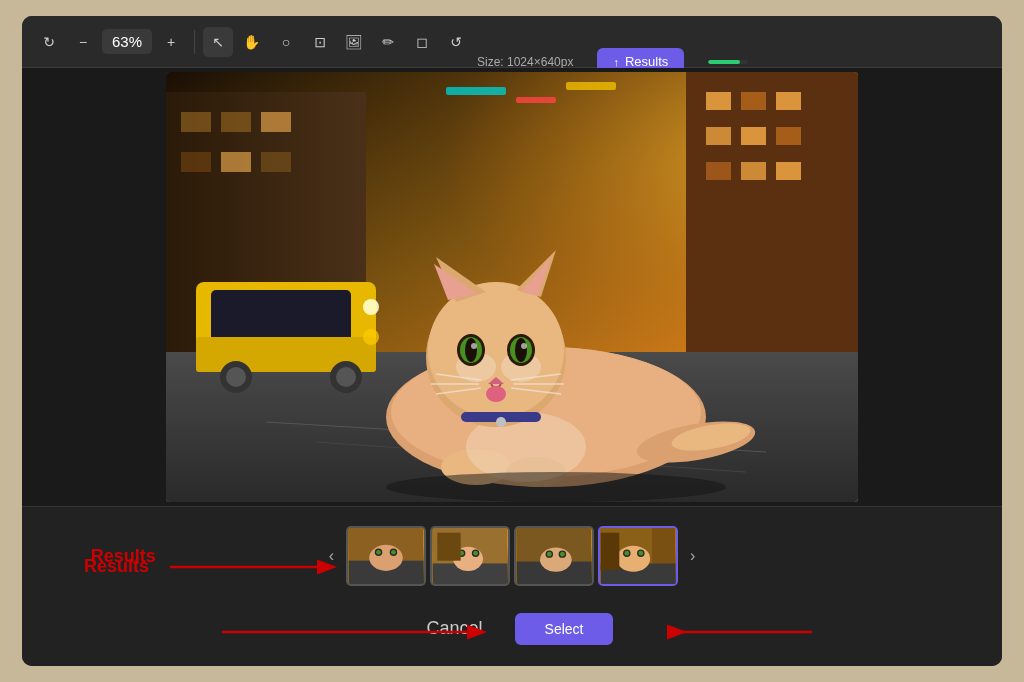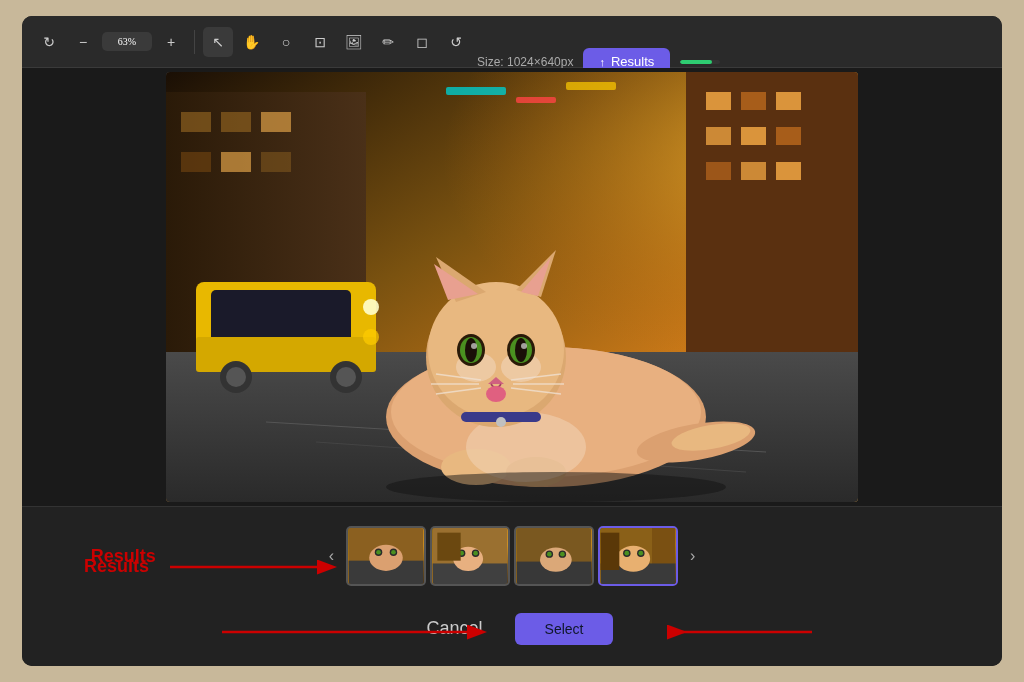--- a/index.html
+++ b/index.html
@@ -50,35 +50,34 @@
       cursor: pointer;
       color: #ccc;
       font-size: 14px;
     }
     .zoom-display {
       background: #3a3a3a;
       color: #fff;
       border: none;
       border-radius: 5px;
       padding: 4px 8px;
-      font-size: 10px;
+      font-size: 15px;
       width: 50px;
       text-align: center;
-      font-family: Liberation Serif, serif;
     }
     .tool-separator {
       width: 1px;
       height: 24px;
       background: #444;
       margin: 0 4px;
     }
     .toolbar-right {
       display: flex;
       align-items: center;
-      gap: 10px;
+      gap: 24px;
       margin-top: 40px;
     }
     .size-label {
       color: #aaa;
       font-size: 12px;
     }
     .export-btn {
       background: #6c5ce7;
       color: #fff;
       border: none;
@@ -197,21 +196,21 @@
     .cancel-btn {
       background: transparent;
       border: none;
       color: #ccc;
       font-size: 18px;
       cursor: pointer;
       padding: 8px 16px;
     }
     .select-btn {
       background: #6c5ce7;
-      color: #0f172a;
+      color: #ffffff;
       border: none;
       border-radius: 6px;
       padding: 8px 30px;
       font-size: 14px;
       cursor: pointer;
     }
   </style>
 </head>
 <body>
 

